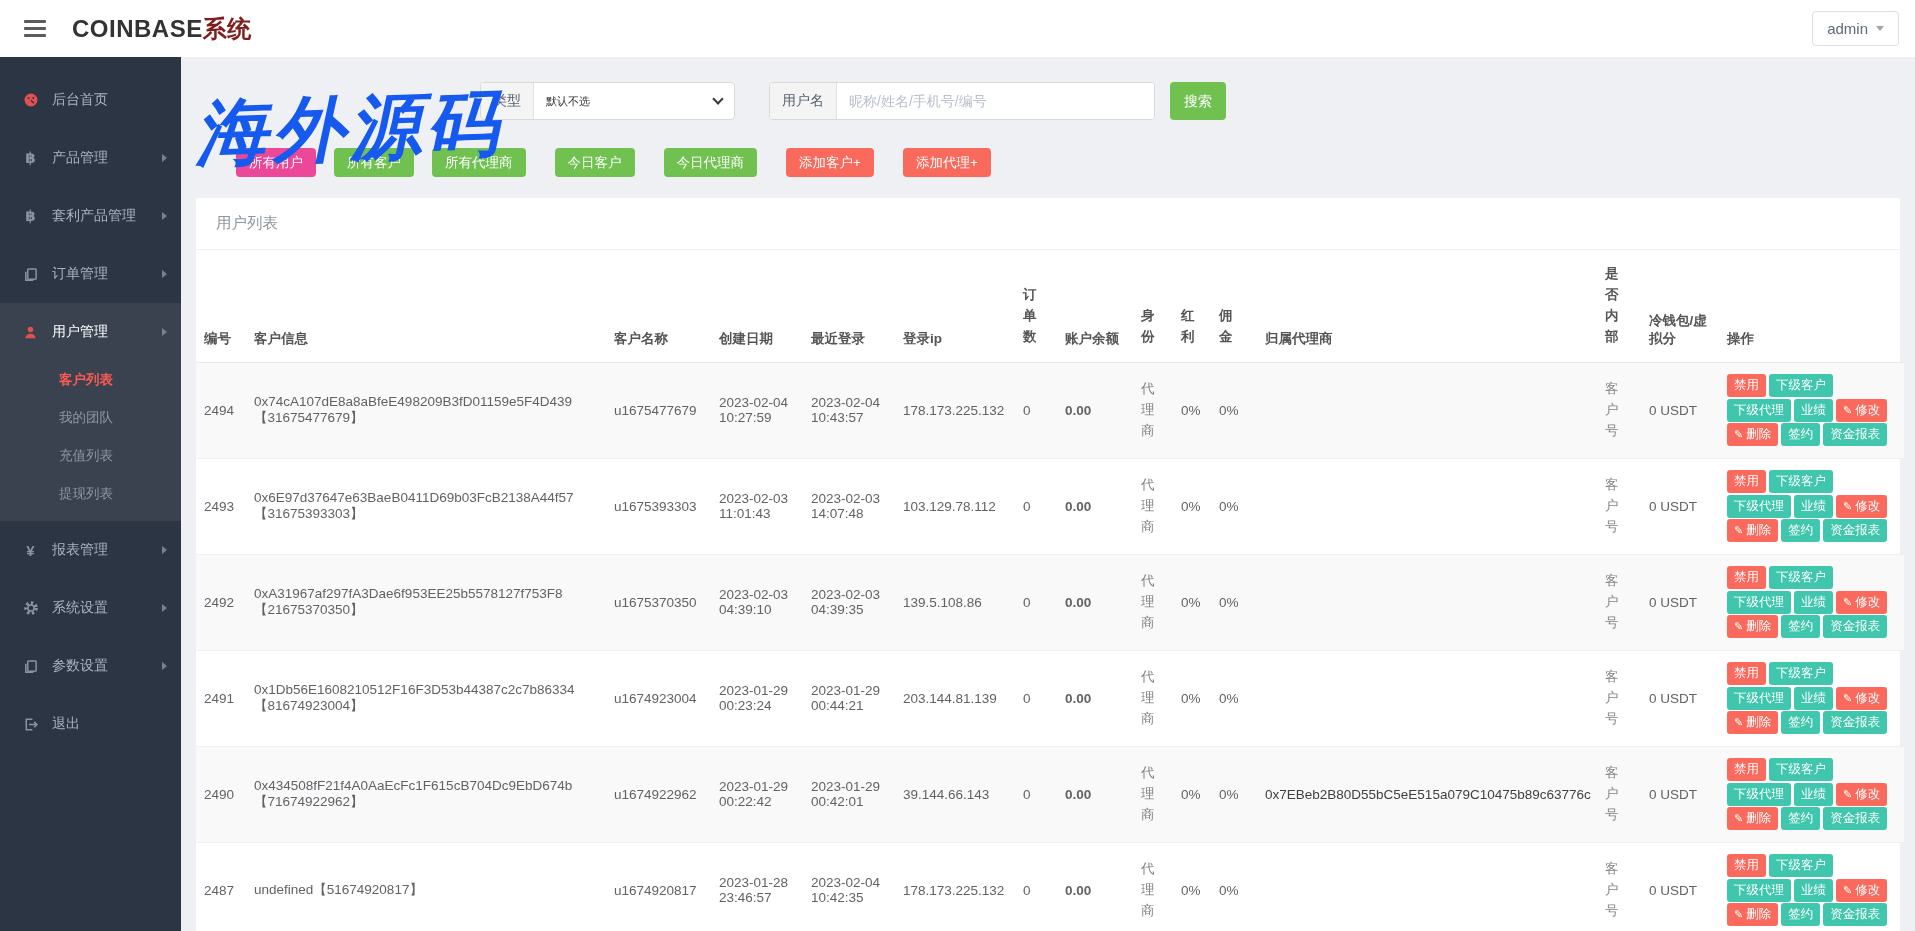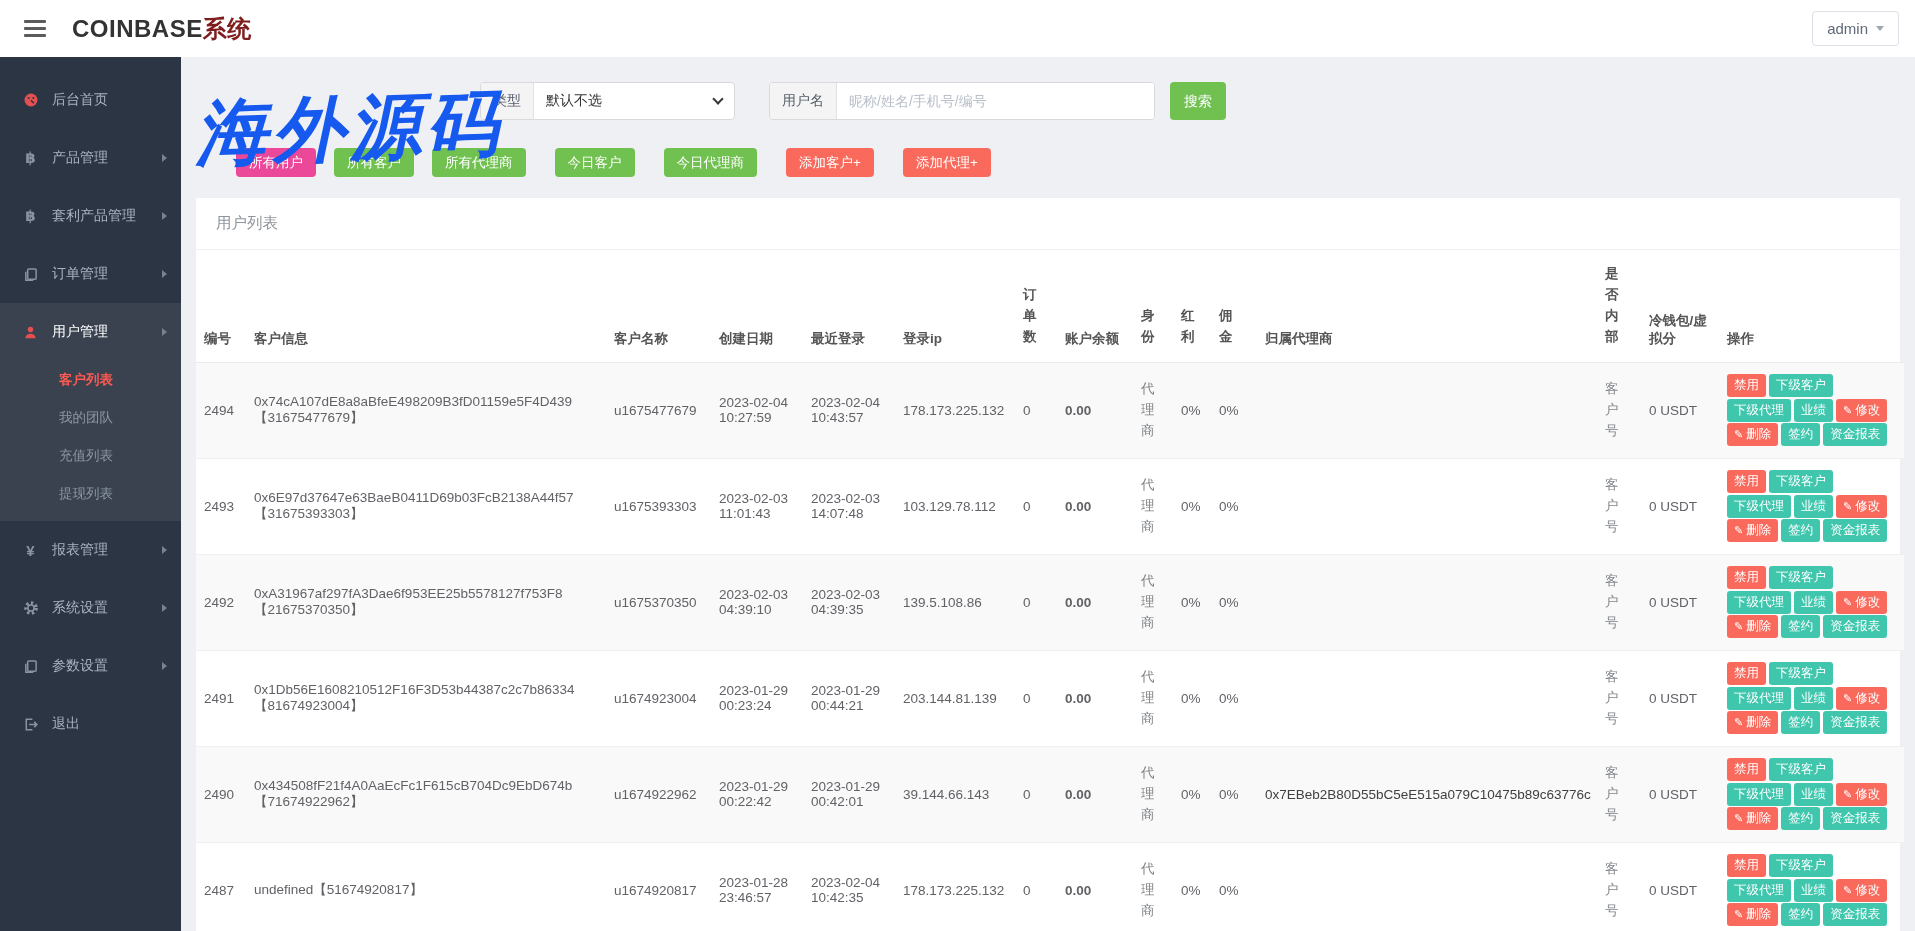--- a/index.html
+++ b/index.html
@@ -39,21 +39,21 @@
   
   .main { flex:1; position:relative; overflow:hidden; padding:0 15px; }
   .watermark { position:absolute; left:14px; top:24px; z-index:6; pointer-events:none;
                font-family:"DejaVu Serif",serif; font-style:italic; font-weight:700;
                font-size:72px; color:#1659ee; letter-spacing:5px; transform:rotate(-2deg); }
   .filter-row { display:flex; align-items:center; margin:25px 0 0 284px; position:relative; z-index:4; }
   .input-group { display:inline-flex; height:38px; border:1px solid #d9d9d9; border-radius:4px;
                  background:#fff; overflow:hidden; align-items:stretch; }
   .ig-label { background:#f4f4f5; color:#57606b; font-size:14px; display:flex; align-items:center;
               padding:0 12px; border-right:1px solid #e2e2e2; }
-  .ig-select { width:200px; display:flex; align-items:center; padding:0 12px; font-size:14px;
+  .ig-select { width:200px; display:flex; align-items:center; padding:0 12px; font-size:11px;
                color:#333; cursor:pointer; }
   .sel-chev { width:8px; height:8px; border-right:2px solid #3a3a3a; border-bottom:2px solid #3a3a3a;
               transform:rotate(45deg); margin-left:auto; margin-top:-4px; }
   .ig-input { border:none; outline:none; width:317px; padding:0 12px; font-size:14px; color:#333;
               font-family:inherit; }
   .ig-input::placeholder { color:#b8bfc9; }
   .group-gap { margin-left:34px; }
   .btn-search { margin-left:15px; height:38px; padding:11px 14px; border:none; border-radius:4px;
                 background:#71c151; color:#fff; font-size:14px; cursor:pointer; font-family:inherit; }
   .quick-row { margin:28px 0 0 0; position:relative; z-index:4; display:flex; }

